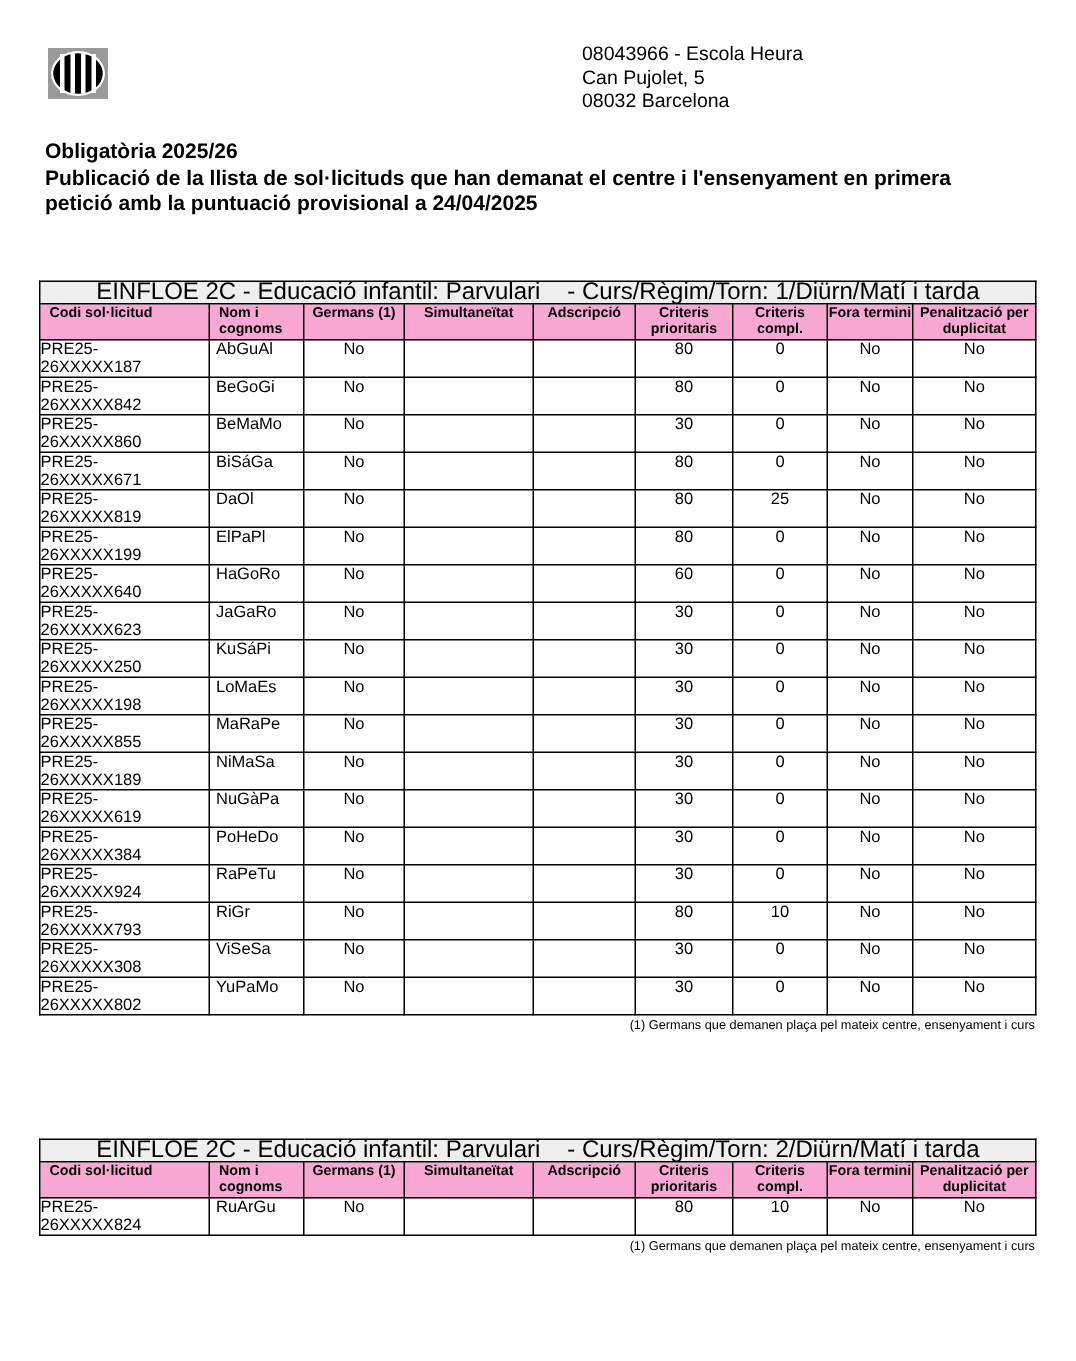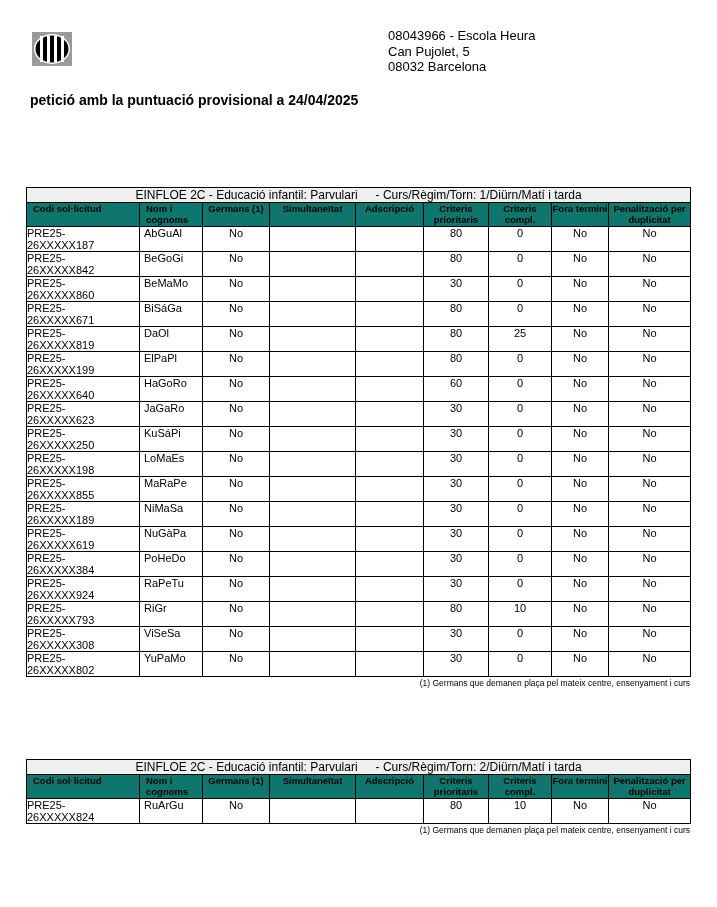--- a/index.html
+++ b/index.html
@@ -13,26 +13,26 @@
     .logo-line1 { font-size: 13.5px; font-weight: normal; letter-spacing: 0.1px; }
     .logo-line2, .logo-line3 { font-size: 13.5px; font-weight: bold; }
     .center-info { position: absolute; left: 388px; top: 28px; font-size: 13px; line-height: 15.5px; }
     .title-block { position: absolute; left: 30px; top: 92px; font-size: 14px; font-weight: bold; line-height: 17.5px; }
     .table-wrap { position: absolute; left: 26px; width: 664px; }
     .table-wrap.t1 { top: 187px; }
     .table-wrap.t2 { top: 759px; }
     table.list { border-collapse: collapse; width: 664px; table-layout: fixed; font-size: 11px; }
     table.list td, table.list th { border: 1.5px solid #000; padding: 0; vertical-align: top; }
     .caption-row th {
-      background: #efefef; font-size: 12px; font-weight: normal; text-align: center;
+      background: #efefef; font-size: 16px; font-weight: normal; text-align: center;
       height: 14px; line-height: 14px; border-top: 1px solid #000; border-bottom: 1px solid #000;
     }
     .caption-row th span.sp { display: inline-block; width: 18px; }
     .head-row th {
-      background: #0f766e; font-size: 9.5px; font-weight: bold; line-height: 11px;
+      background: #f9a8d4; font-size: 9.5px; font-weight: bold; line-height: 11px;
       height: 23px; text-align: center;
     }
     .head-row th.left { text-align: left; padding-left: 6px; }
     .data-row td { height: 24px; line-height: 12px; font-size: 11px; }
     .data-row td.code { text-align: left; }
     .data-row td.name { text-align: left; padding-left: 4px; }
     .data-row td.c { text-align: center; }
     .footnote { font-size: 8.5px; margin-top: 1px; padding-left: 1px; text-align: right; }
   </style>
 </head>
@@ -50,20 +50,22 @@
   </svg>
 </div>
 
 <div class="center-info">
   <div>08043966 - Escola Heura</div>
   <div>Can Pujolet, 5</div>
   <div>08032 Barcelona</div>
 </div>
 
 <div class="title-block">
+  <div>Obligatòria 2025/26</div>
+  <div>Publicació de la llista de sol·licituds que han demanat el centre i l'ensenyament en primera</div>
   <div>petició amb la puntuació provisional a 24/04/2025</div>
 </div>
 
 <div class="table-wrap t1">
   <table class="list">
     <colgroup>
       <col style="width:113px">
         <col style="width:63px">
         <col style="width:67px">
         <col style="width:86px">

